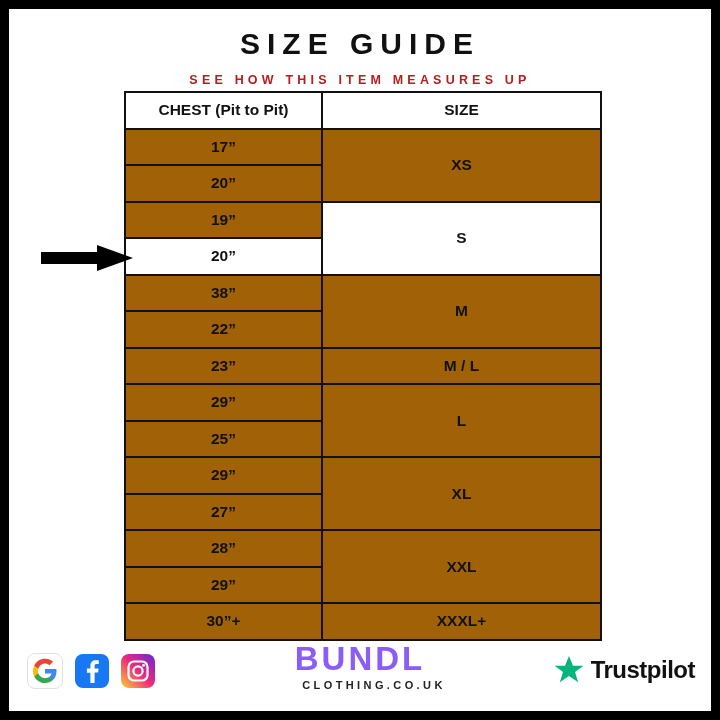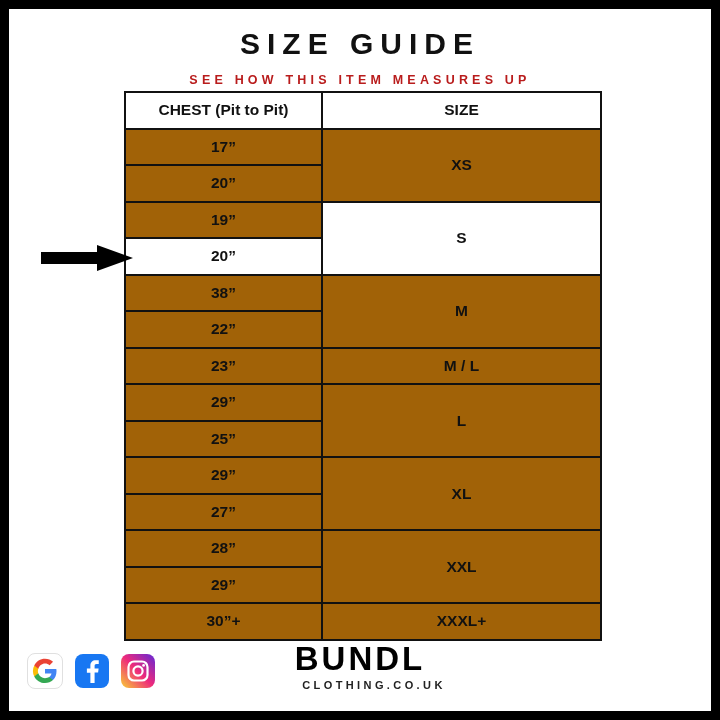--- a/index.html
+++ b/index.html
@@ -120,21 +120,21 @@
     position: absolute;
     left: 0;
     right: 0;
     bottom: 6px;
     text-align: center;
   }
   .brand-name {
     font-size: 33px;
     font-weight: bold;
     letter-spacing: 3px;
-    color: #000000;
+    color: #8b5cf6;
     line-height: 1;
   }
   .brand-sub {
     font-size: 11px;
     font-weight: bold;
     letter-spacing: 3.4px;
     color: #222222;
     margin-top: 4px;
     margin-left: 28px;
   }
@@ -262,16 +262,22 @@
             <circle cx="17.6" cy="6.4" r="1.4" fill="#ffffff"></circle>
           </svg>
         </div>
       </div>
 
       <div class="brand">
         <div class="brand-name">BUNDL</div>
         <div class="brand-sub">CLOTHING.CO.UK</div>
       </div>
 
+      <div class="trustpilot">
+        <svg class="tp-star" viewBox="0 0 32 32">
+          <polygon points="16,1 20.2,11.4 31.4,11.4 22.4,18 25.8,29 16,22.4 6.2,29 9.6,18 0.6,11.4 11.8,11.4" fill="#00B67A"></polygon>
+        </svg>
+        <div class="tp-text">Trustpilot</div>
+      </div>
 
     </div>
   </div>
 </div>
 
 </body></html>

